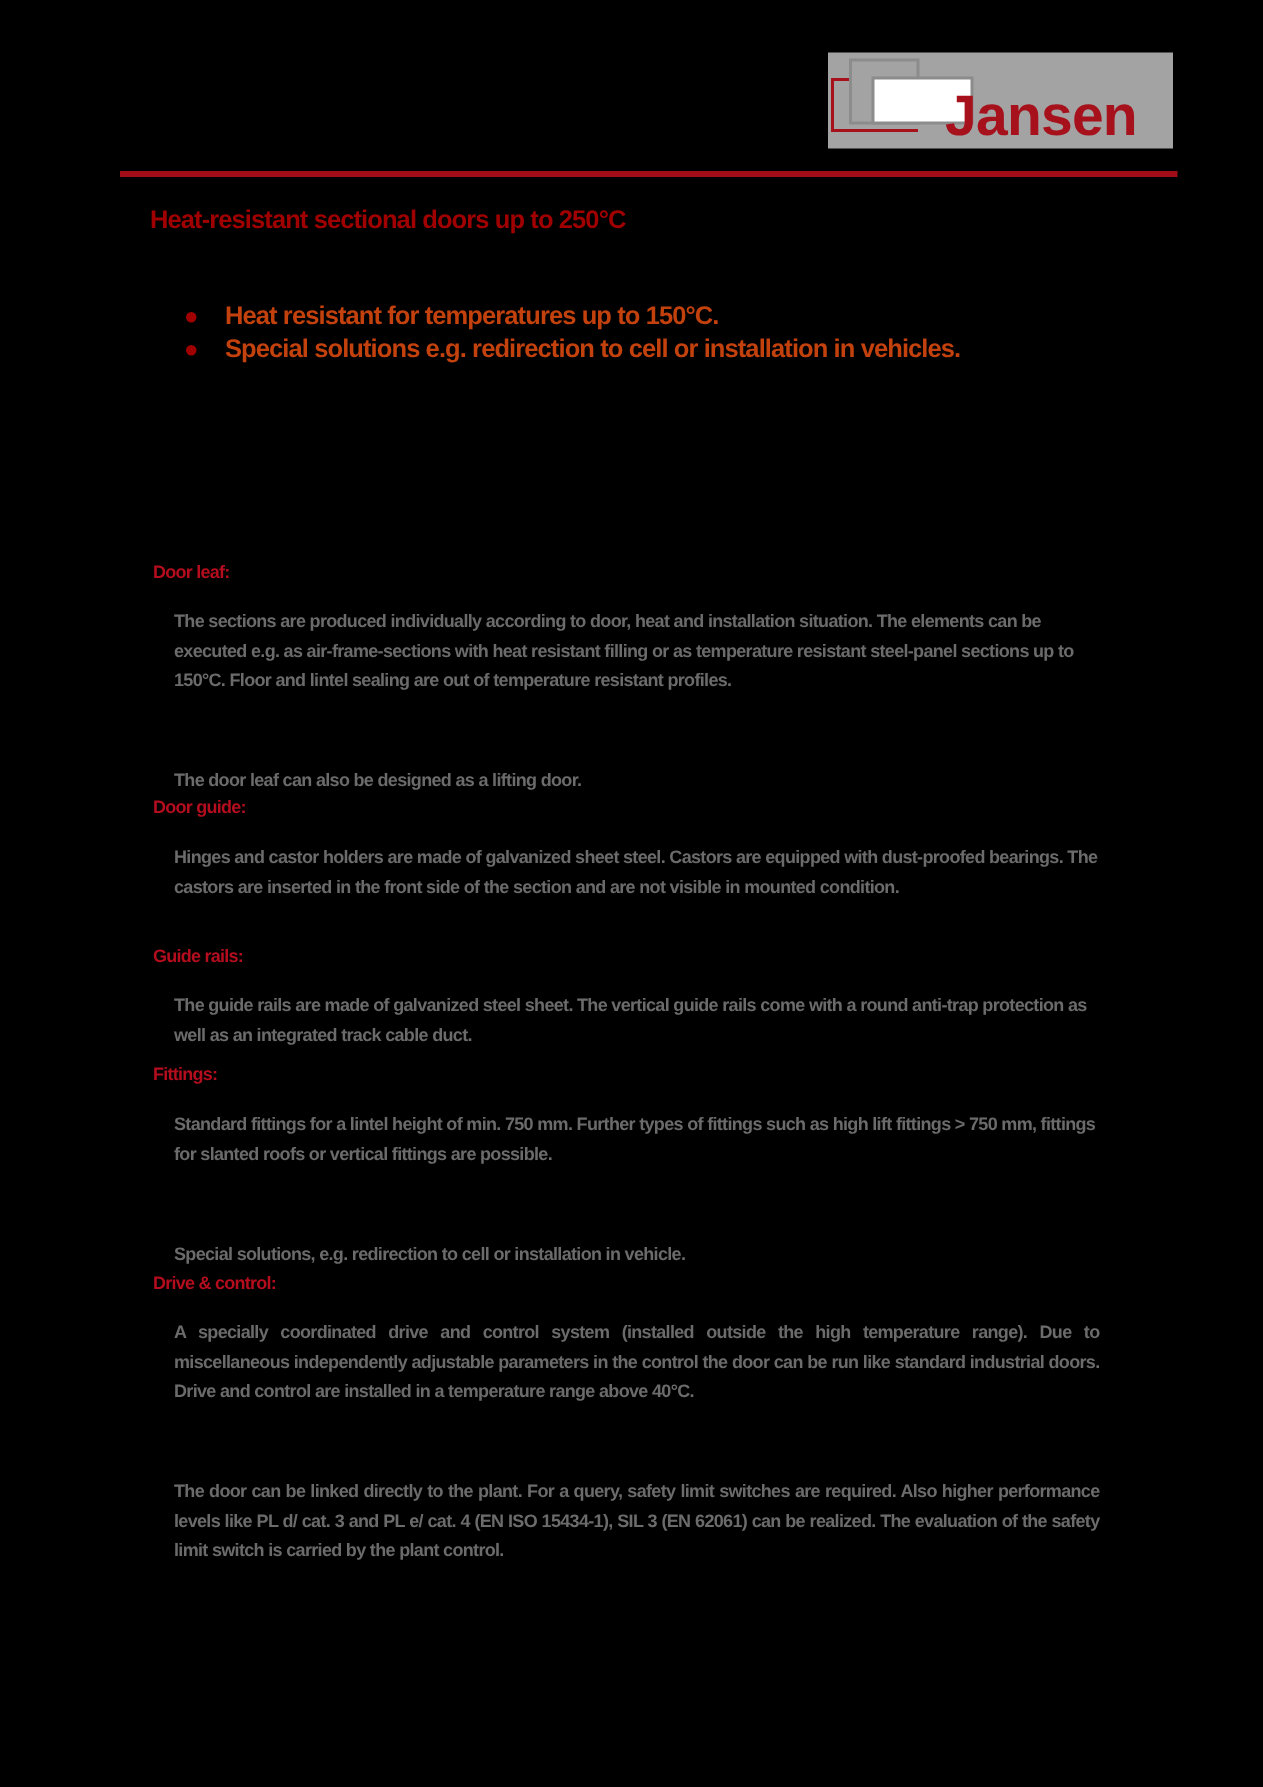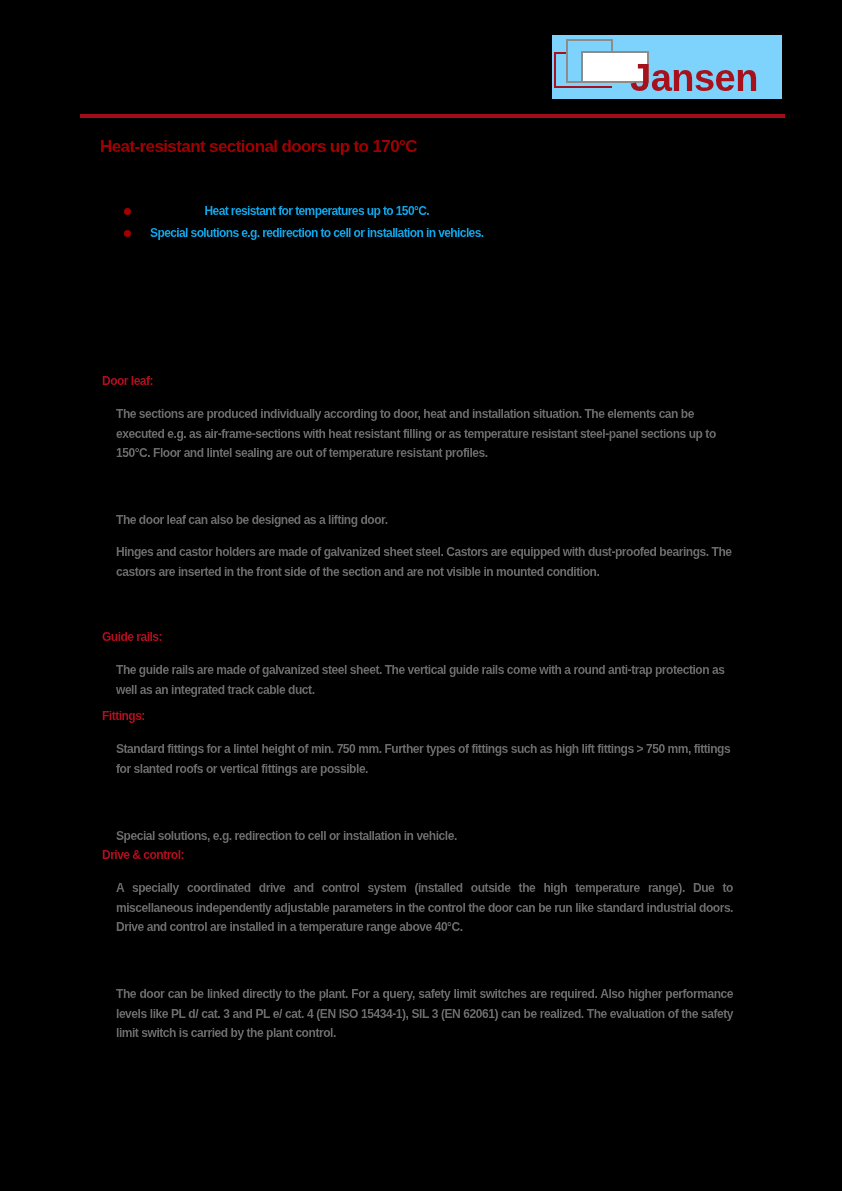--- a/index.html
+++ b/index.html
@@ -6,21 +6,21 @@
     body {
       width: 842px; height: 1191px;
       background: #000000;
       position: relative;
       overflow: hidden;
       font-family: "Liberation Sans", sans-serif;
     }
     .logo {
       position: absolute; left: 552px; top: 35px;
       width: 230px; height: 64px;
-      background: #7dd3fc;
+      background: #a3a3a3;
     }
     .logo svg { position: absolute; left: 0; top: 0; }
     .logo-text {
       position: absolute; left: 78px; top: 23px;
       font-family: "Liberation Sans", sans-serif;
       font-weight: bold; font-size: 38px; line-height: 40px;
       color: #a6111c; letter-spacing: -0.5px;
     }
     .rule {
       position: absolute; left: 80px; top: 114px;
@@ -30,22 +30,22 @@
       position: absolute; left: 100px; top: 137px;
       font-weight: bold; font-size: 17px; color: #a00000;
       letter-spacing: -0.6px; white-space: nowrap;
     }
     .bullets {
       position: absolute; left: 120px; top: 200px;
       margin: 0; padding: 0; list-style: none;
     }
     .bullets li {
       position: relative; padding-left: 30px;
-      font-weight: bold; font-size: 12px; line-height: 22px;
-      color: #0ea5e9; letter-spacing: -0.6px; white-space: nowrap; text-align: center;
+      font-weight: bold; font-size: 17px; line-height: 22px;
+      color: #c2410c; letter-spacing: -0.6px; white-space: nowrap;
     }
     .bullets li .dot {
       position: absolute; left: 4px; top: 8px;
       width: 7px; height: 7px; border-radius: 50%; background: #a00000;
     }
     .section { position: absolute; left: 102px; width: 645px; }
     .heading {
       font-weight: bold; font-size: 12px; line-height: 19px;
       color: #b30d1e; letter-spacing: -0.5px;
     }
@@ -64,35 +64,36 @@
     <polyline points="16,52 3,52 3,18 16,18" fill="none" stroke="#a6111c" stroke-width="2"></polyline>
     <polyline points="16,52 60,52" fill="none" stroke="#a6111c" stroke-width="2"></polyline>
     <rect x="15" y="5" width="45" height="42" fill="none" stroke="#8c8c8c" stroke-width="2"></rect>
     <rect x="30" y="17" width="66" height="30" fill="#ffffff" stroke="#8c8c8c" stroke-width="2"></rect>
   </svg>
   <div class="logo-text">Jansen</div>
 </div>
 
 <div class="rule"></div>
 
-<div class="title">Heat-resistant sectional doors up to 170°C</div>
+<div class="title">Heat-resistant sectional doors up to 250°C</div>
 
 <ul class="bullets">
   <li><span class="dot"></span><span>Heat resistant for temperatures up to 150°C.</span></li>
   <li><span class="dot"></span><span>Special solutions e.g. redirection to cell or installation in vehicles.</span></li>
 </ul>
 
 <div class="section" style="top:372px;">
   <div class="heading">Door leaf:</div>
   <p class="para">The sections are produced individually according to door, heat and installation situation. The elements can be executed e.g. as air-frame-sections with heat resistant filling or as temperature resistant steel-panel sections up to 150°C. Floor and lintel sealing are out of temperature resistant profiles.</p>
   <div class="gap"></div>
   <p class="para">The door leaf can also be designed as a lifting door.</p>
 </div>
 
 <div class="section" style="top:529px;">
+  <div class="heading">Door guide:</div>
   <p class="para">Hinges and castor holders are made of galvanized sheet steel. Castors are equipped with dust-proofed bearings. The castors are inserted in the front side of the section and are not visible in mounted condition.</p>
 </div>
 
 <div class="section" style="top:628px;">
   <div class="heading">Guide rails:</div>
   <p class="para">The guide rails are made of galvanized steel sheet. The vertical guide rails come with a round anti-trap protection as well as an integrated track cable duct.</p>
 </div>
 
 <div class="section" style="top:707px;">
   <div class="heading">Fittings:</div>

